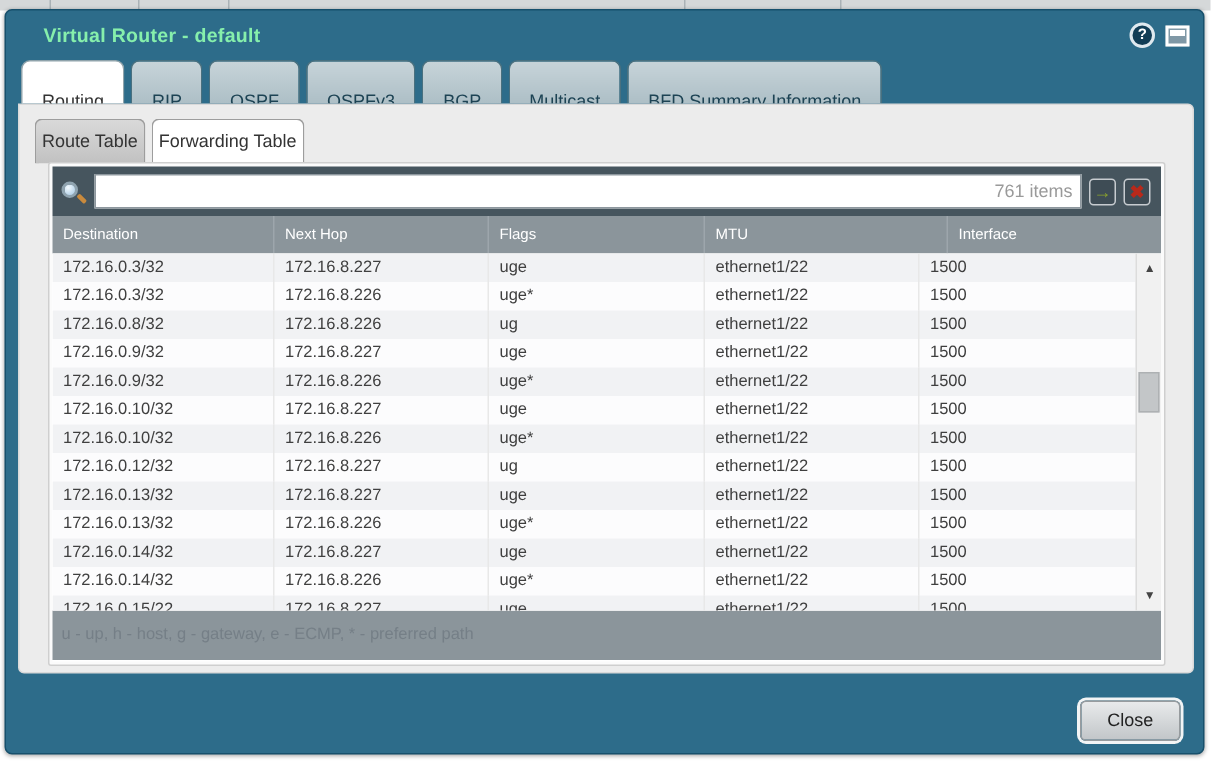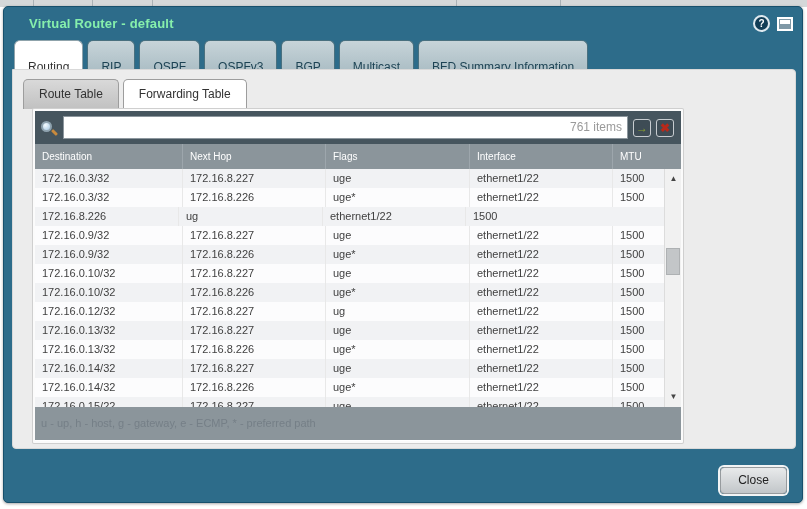--- a/index.html
+++ b/index.html
@@ -65,26 +65,26 @@
   .panel {
     position:absolute; left:8px; top:62px; width:784px; height:380px;
     background:#ececec; border-radius:0 4px 4px 4px;
     border:1px solid #d9d9d9;
   }
   .subtabs { position:absolute; left:10px; top:9px; display:flex; gap:4px; height:30px; }
   .subtab {
     background:linear-gradient(#d9d9d9,#c1c1c1);
     border:1px solid #9d9d9d; border-bottom:none;
     border-radius:5px 5px 0 0;
-    padding:0 15px; line-height:29px; font-size:12px; color:#333; cursor:pointer; white-space:nowrap;
+    padding:0 4px; line-height:29px; font-size:12px; color:#333; cursor:pointer; white-space:nowrap;
   }
   .subtab.selected { background:#ffffff; color:#333; }
   
   .widget {
-    position:absolute; left:20px; top:39px; width:650px; height:334px;
+    position:absolute; left:20px; top:39px; width:743px; height:334px;
     background:#ffffff; border:2px solid #fbfbfb; border-radius:1px;
     box-shadow:0 0 0 1px #cfcfcf;
   }
   .search-strip {
     height:33px; background:var(--toolbar_strip,#46555e);
     display:flex; align-items:center; padding:0 5px; gap:5px;
   }
   .search-icon { width:18px; height:20px; position:relative; flex:0 0 auto; cursor:pointer; }
   .search-icon .lens {
     position:absolute; left:1px; top:3px; width:11px; height:11px; border-radius:50%;
@@ -202,41 +202,42 @@
           <span class="items-count">761 items</span>
         </div>
         <div class="strip-btn apply-btn">→</div>
         <div class="strip-btn clear-btn">✖</div>
       </div>
 
       <div class="grid-header" id="grid-header">
           <div class="hcell h0">Destination</div>
           <div class="hcell h1">Next Hop</div>
           <div class="hcell h2">Flags</div>
+          <div class="hcell h4">MTU</div>
           <div class="hcell h3">Interface</div>
-          <div class="hcell h4">MTU</div>
         </div>
 
       <div class="grid-body">
         <div class="rows" id="rows">
             <div class="row odd">
               <div class="cell c0">172.16.0.3/32</div>
               <div class="cell c1">172.16.8.227</div>
               <div class="cell c2">uge</div>
               <div class="cell c3">ethernet1/22</div>
               <div class="cell c4">1500</div>
             </div>
             <div class="row">
               <div class="cell c0">172.16.0.3/32</div>
               <div class="cell c1">172.16.8.226</div>
               <div class="cell c2">uge*</div>
               <div class="cell c3">ethernet1/22</div>
               <div class="cell c4">1500</div>
             </div>
             <div class="row odd">
+              <div class="cell c0">172.16.0.8/32</div>
               <div class="cell c1">172.16.8.226</div>
               <div class="cell c2">ug</div>
               <div class="cell c3">ethernet1/22</div>
               <div class="cell c4">1500</div>
             </div>
             <div class="row">
               <div class="cell c0">172.16.0.9/32</div>
               <div class="cell c1">172.16.8.227</div>
               <div class="cell c2">uge</div>
               <div class="cell c3">ethernet1/22</div>

